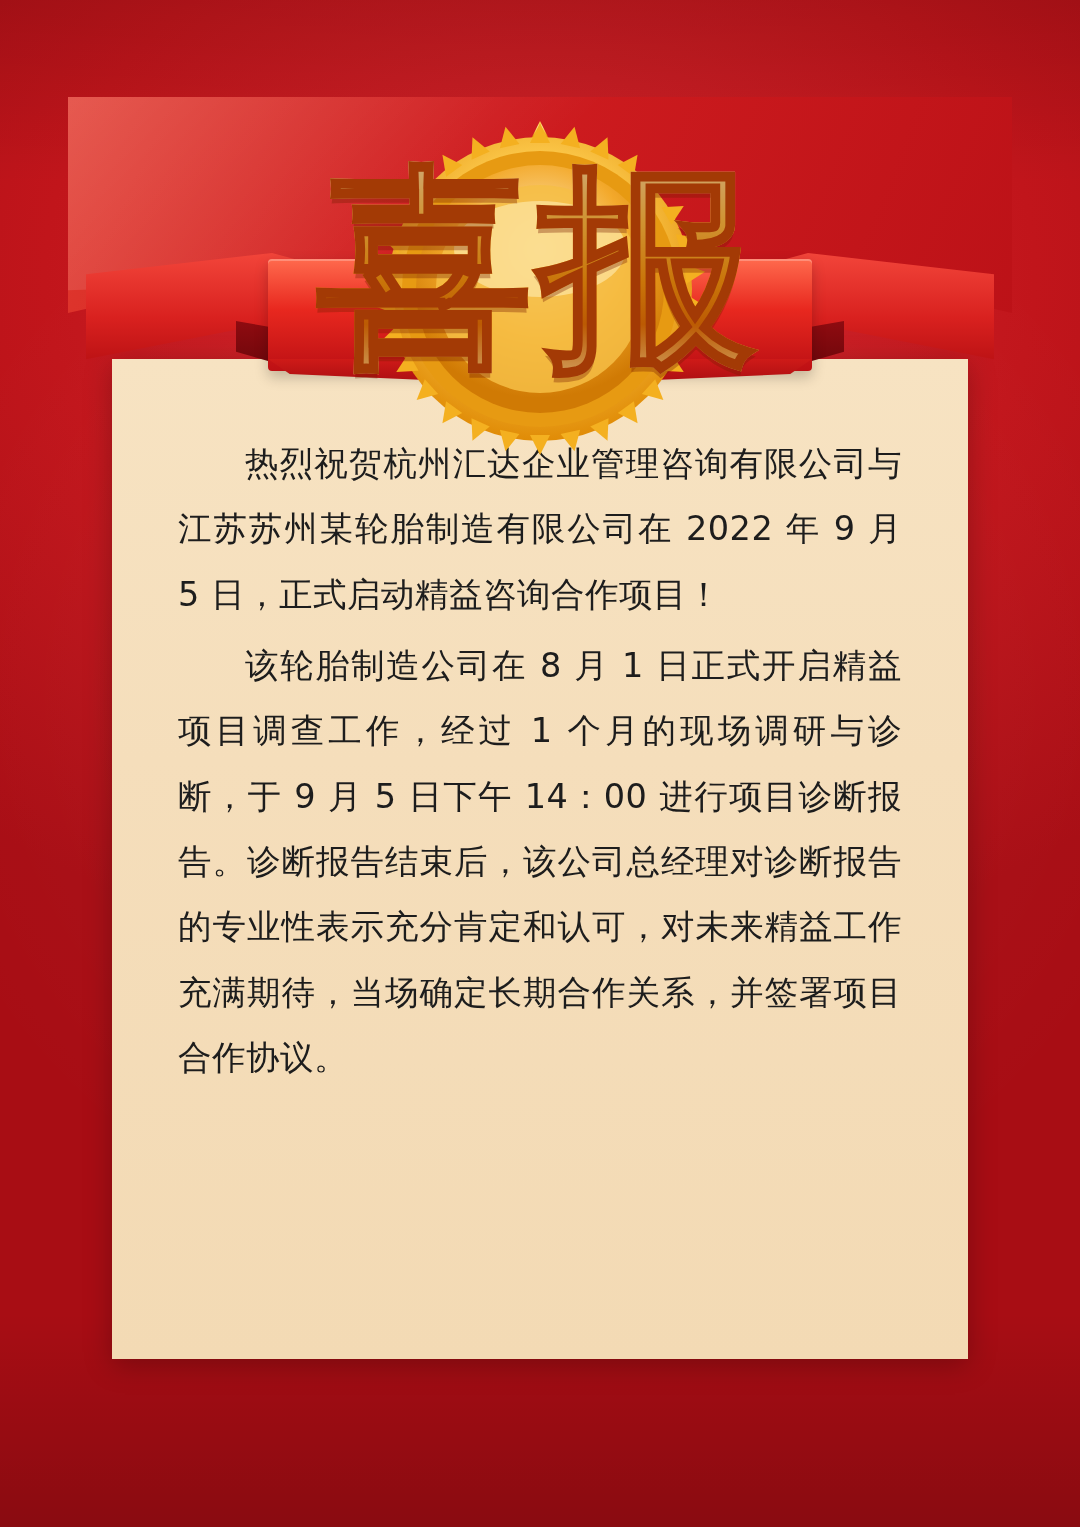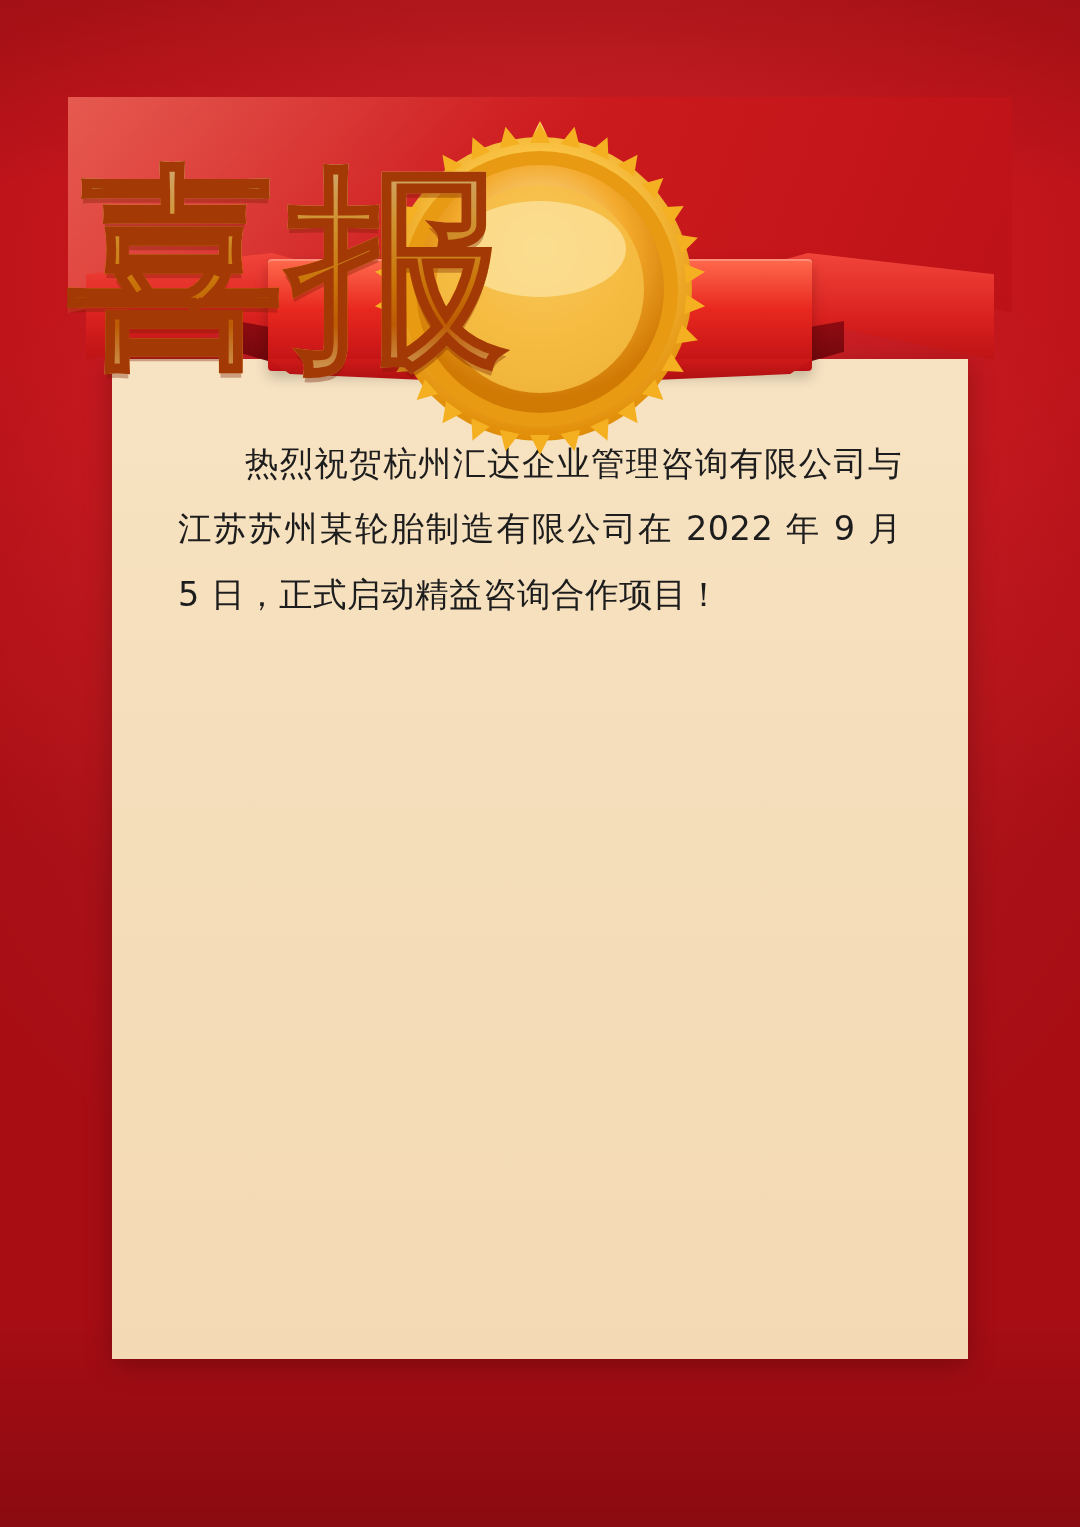--- a/index.html
+++ b/index.html
@@ -139,20 +139,21 @@
     margin-left: -170px;
   }
   .seal svg { display: block; }
 
   
   .title {
     position: absolute;
     left: 0;
     top: 64px;
     width: 944px;
+    text-align: center;
     font-family: "DejaVu Sans", "Liberation Sans", sans-serif;
     font-weight: bold;
     font-size: 215px;
     line-height: 1;
     letter-spacing: 8px;
     background: linear-gradient(180deg, #fff3b0 0%, #ffd34d 28%, #f5a50f 56%, #e07c06 76%, #ffe08a 100%);
     -webkit-background-clip: text;
     background-clip: text;
     color: transparent;
     -webkit-text-stroke: 3px #a33a05;
@@ -186,20 +187,21 @@
   <div class="vignette"></div>
 
   <div class="sheet-wrap">
 
     <div class="header-red"></div>
     <div class="header-shine"></div>
 
     <div class="paper">
       <div class="body-text">
         <p>热烈祝贺杭州汇达企业管理咨询有限公司与江苏苏州某轮胎制造有限公司在 2022 年 9 月 5 日，正式启动精益咨询合作项目！</p>
+        <p>该轮胎制造公司在 8 月 1 日正式开启精益项目调查工作，经过 1 个月的现场调研与诊断，于 9 月 5 日下午 14：00 进行项目诊断报告。诊断报告结束后，该公司总经理对诊断报告的专业性表示充分肯定和认可，对未来精益工作充满期待，当场确定长期合作关系，并签署项目合作协议。</p>
       </div>
     </div>
 
     <div class="ribbon">
       <div class="wing left"></div>
       <div class="wing right"></div>
       <div class="ribbon-fold-l"></div>
       <div class="ribbon-fold-r"></div>
       <div class="ribbon-center"></div>
     </div>

